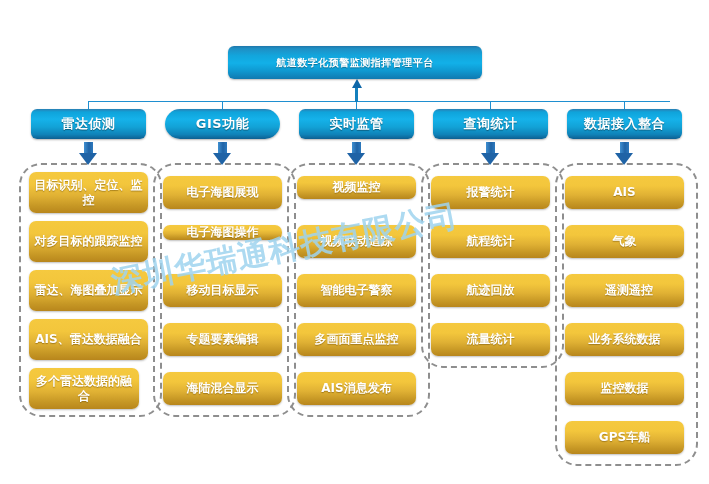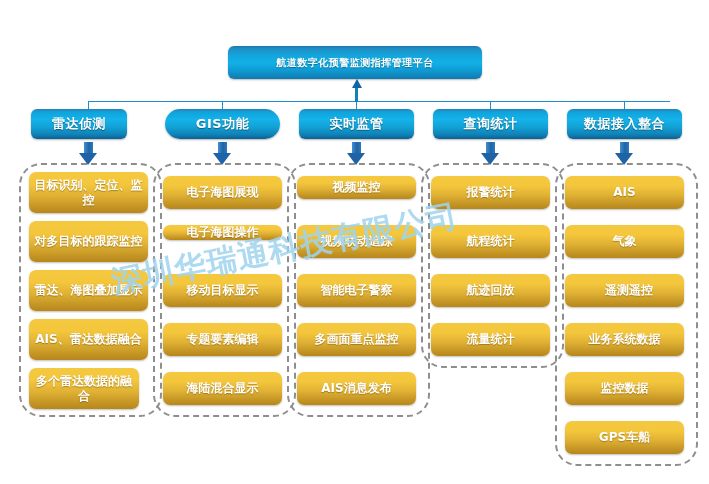--- a/index.html
+++ b/index.html
@@ -197,21 +197,21 @@
   <div class="up-stem"></div>
   <div class="up-arrow"></div>
 
   <div class="bus-line" style="left:88px; top:101px; width:582px;"></div>
   <div class="bus-drop" style="left:88px;  top:101px; height:9px;"></div>
   <div class="bus-drop" style="left:222px; top:101px; height:9px;"></div>
   <div class="bus-drop" style="left:356px; top:86px;  height:24px;"></div>
   <div class="bus-drop" style="left:490px; top:101px; height:9px;"></div>
   <div class="bus-drop" style="left:624px; top:101px; height:9px;"></div>
 
-  <div class="hdr" style="left:31px;  width:96px;">
+  <div class="hdr" style="left:31px;  width:115px;">
     <span class="lbl">雷达侦测</span>
   </div>
   <div class="hdr" style="left:165px; width:115px;border-radius:15px;">
     <span class="lbl">GIS功能</span>
   </div>
   <div class="hdr" style="left:299px; width:115px;">
     <span class="lbl">实时监管</span>
   </div>
   <div class="hdr" style="left:433px; width:115px;">
     <span class="lbl">查询统计</span>

